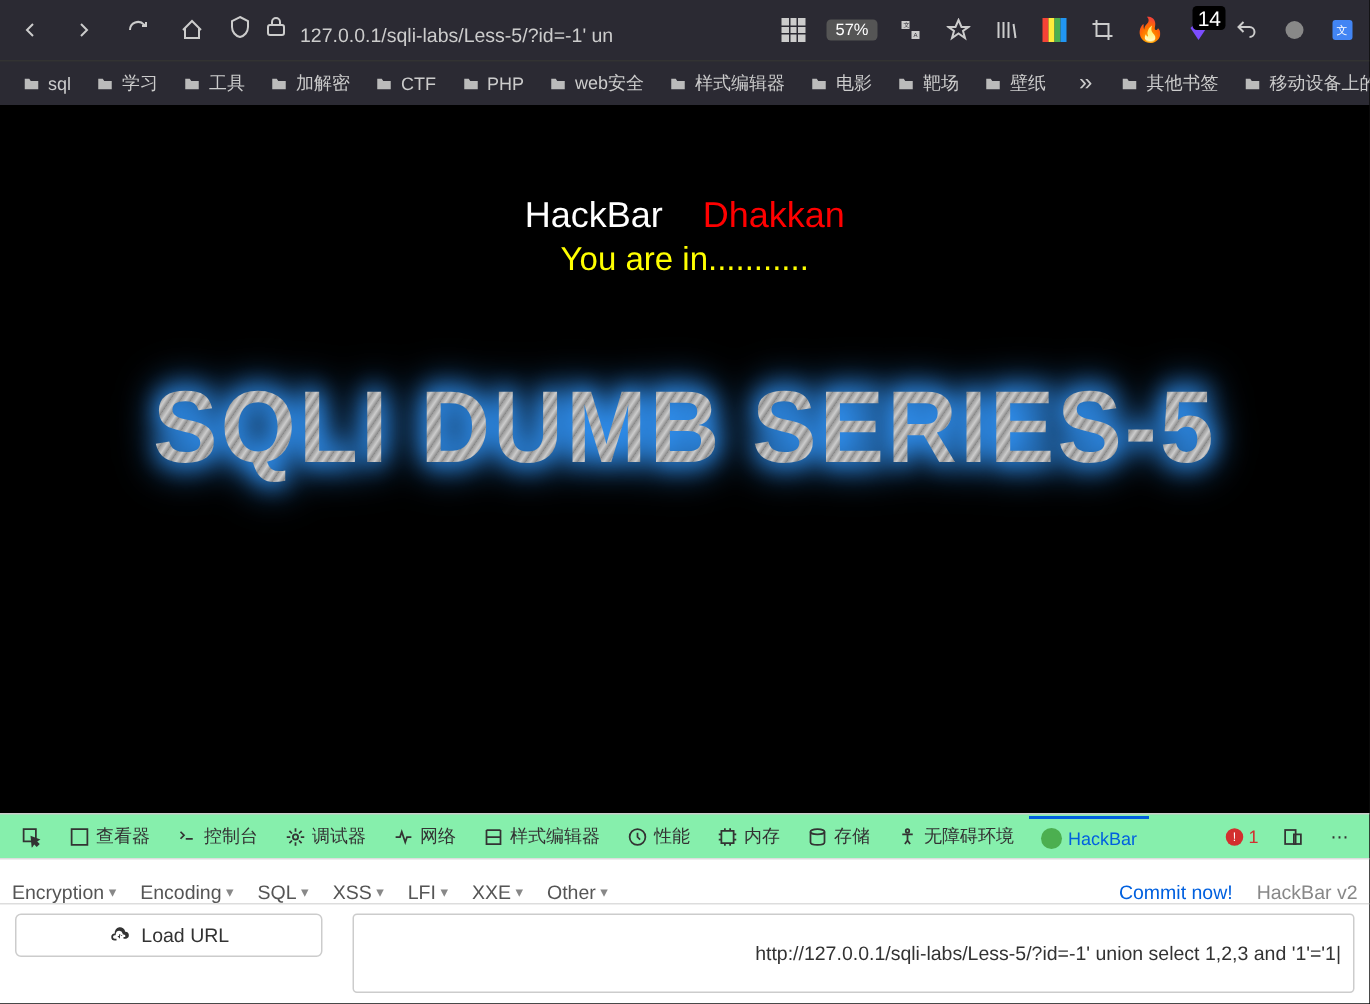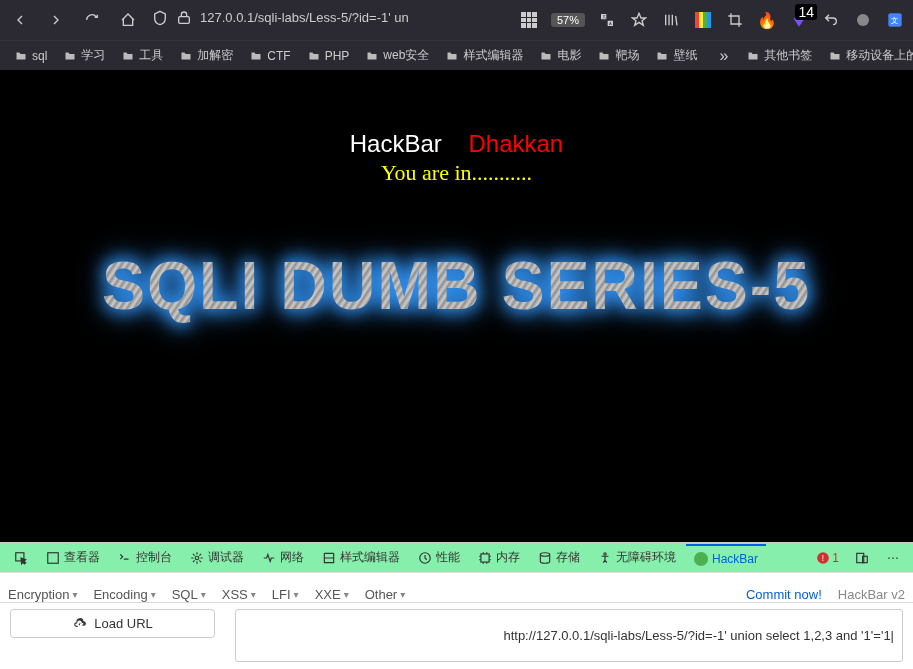--- a/index.html
+++ b/index.html
@@ -2,21 +2,21 @@
 <html><head>
 <meta charset="utf-8">
 <style>
 * { margin: 0; padding: 0; box-sizing: border-box; font-family: Arial, sans-serif; }
 body { background: #1a1a1a; width: 913px; height: 669px; overflow: hidden; position: relative; }
 
 
 .browser-toolbar { background: #2b2a33; height: 40px; display: flex; align-items: center; padding: 0 8px; gap: 12px; }
 .nav-btn { color: #ccc; cursor: pointer; display: flex; align-items: center; justify-content: center; width: 24px; height: 24px; }
 .nav-btn svg { width: 16px; height: 16px; }
-.url-area { display: flex; align-items: flex-start; flex: 1; gap: 8px; }
+.url-area { display: flex; align-items: flex-end; flex: 1; gap: 8px; }
 .shield { color: #ccc; }
 .url-text { color: #ccc; font-size: 13px; white-space: nowrap; overflow: hidden; }
 .zoom-badge { background: #555; color: #fff; font-size: 11px; padding: 1px 6px; border-radius: 3px; }
 .toolbar-icon { color: #ccc; width: 20px; height: 20px; display: flex; align-items: center; justify-content: center; position: relative; }
 .toolbar-icon.colored-orange { color: #ff9800; }
 .qr-box { width: 16px; height: 16px; display: grid; grid-template-columns: repeat(3,1fr); grid-template-rows: repeat(3,1fr); gap: 1px; }
 .qr-box span { background: #ccc; }
 .rainbow-icon { width: 16px; height: 16px; display: flex; }
 .rainbow-icon span { flex: 1; }
 .rainbow-icon span:nth-child(1) { background: #f44336; }
@@ -31,21 +31,21 @@
 .folder-icon { width: 14px; height: 12px; }
 .folder-icon svg { width: 14px; height: 12px; fill: #bbb; }
 .bm-spacer { flex: 1; }
 .bm-chevrons { color: #ccc; padding: 0 8px; }
 
 
 .page { background: #000; height: 472px; position: relative; overflow: hidden; }
 .welcome-row { text-align: center; margin-top: 60px; font-size: 24px; }
 .welcome-white { color: #fff; }
 .welcome-red { color: #ff0000; }
-.you-are-in { text-align: center; color: #ffff00; font-size: 22px; margin-top: 2px; font-family: Liberation Serif, serif; }
+.you-are-in { text-align: center; color: #ffff00; font-size: 22px; margin-top: 2px; }
 .sqli-title { 
   text-align: center; 
   margin-top: 60px; 
   font-size: 68px; 
   font-weight: 900;
   font-family: 'Arial Black', Arial, sans-serif;
   letter-spacing: 2px;
   color: #bbb;
   background: repeating-linear-gradient(125deg, #999, #ccc 3px, #888 6px);
   -webkit-background-clip: text;

